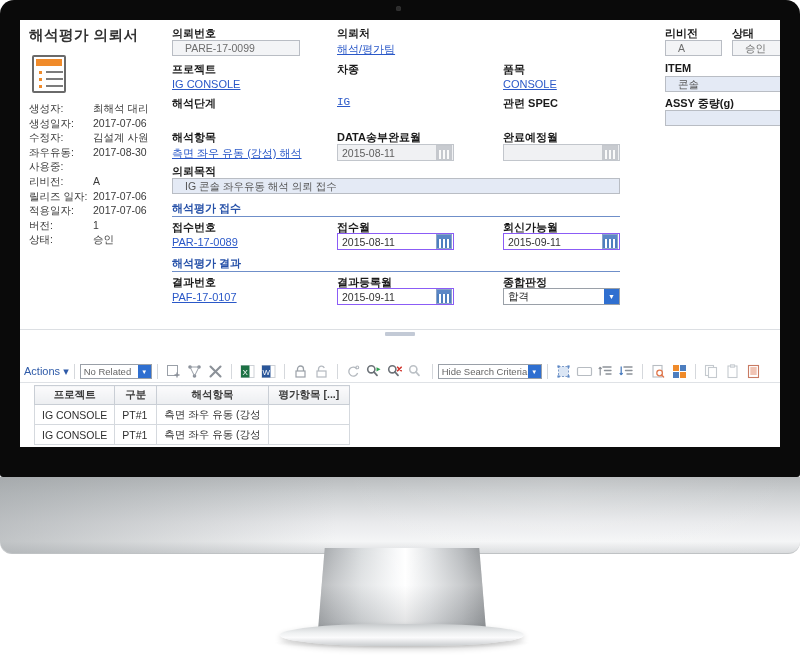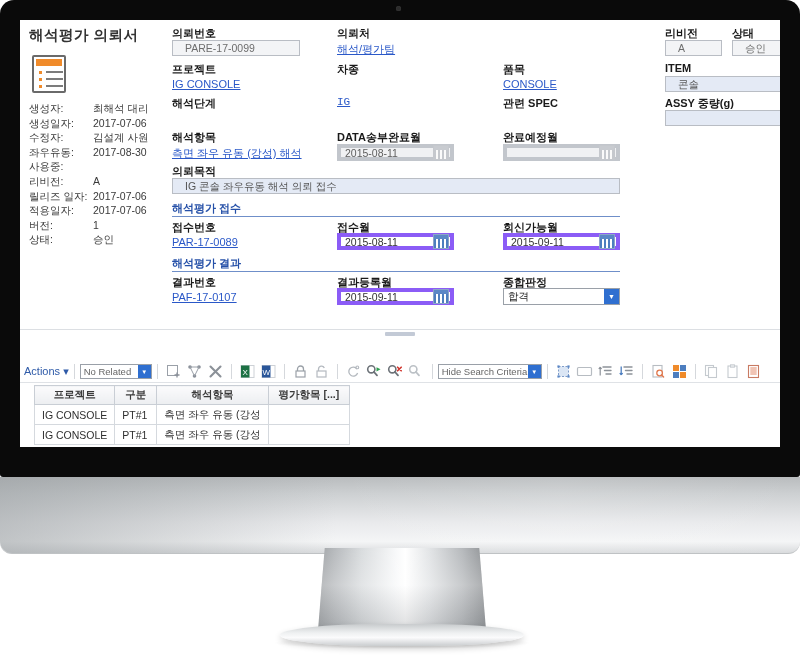--- a/index.html
+++ b/index.html
@@ -128,21 +128,21 @@
     background: #eef1f7;
     font-size: 10.5px; color: #555;
     padding: 0 12px;
     font-family: "Liberation Sans", sans-serif;
   }
   .fld-input.ro { background: #f3f4f6; color: #6d6d6d; }
   .fld-input.blue { background: #e4eaf5; }
 
   .date-box {
     position: absolute; height: 17px;
-    border: 4px solid #8b5cf6; background: #fff;
+    border: 1px solid #8b5cf6; background: #fff;
     display: flex; align-items: center;
   }
   .date-box .dtxt { flex: 1; font-size: 10.5px; color: #333; padding-left: 4px; }
   .date-box .dbtn {
     width: 16px; height: 15px; margin-right: 1px;
     background:
       repeating-linear-gradient(to right, #4d7ebf 0 2px, #ffffff 2px 4px),
       #ffffff;
     border: 1px solid #8ba4c8;
     position: relative;

